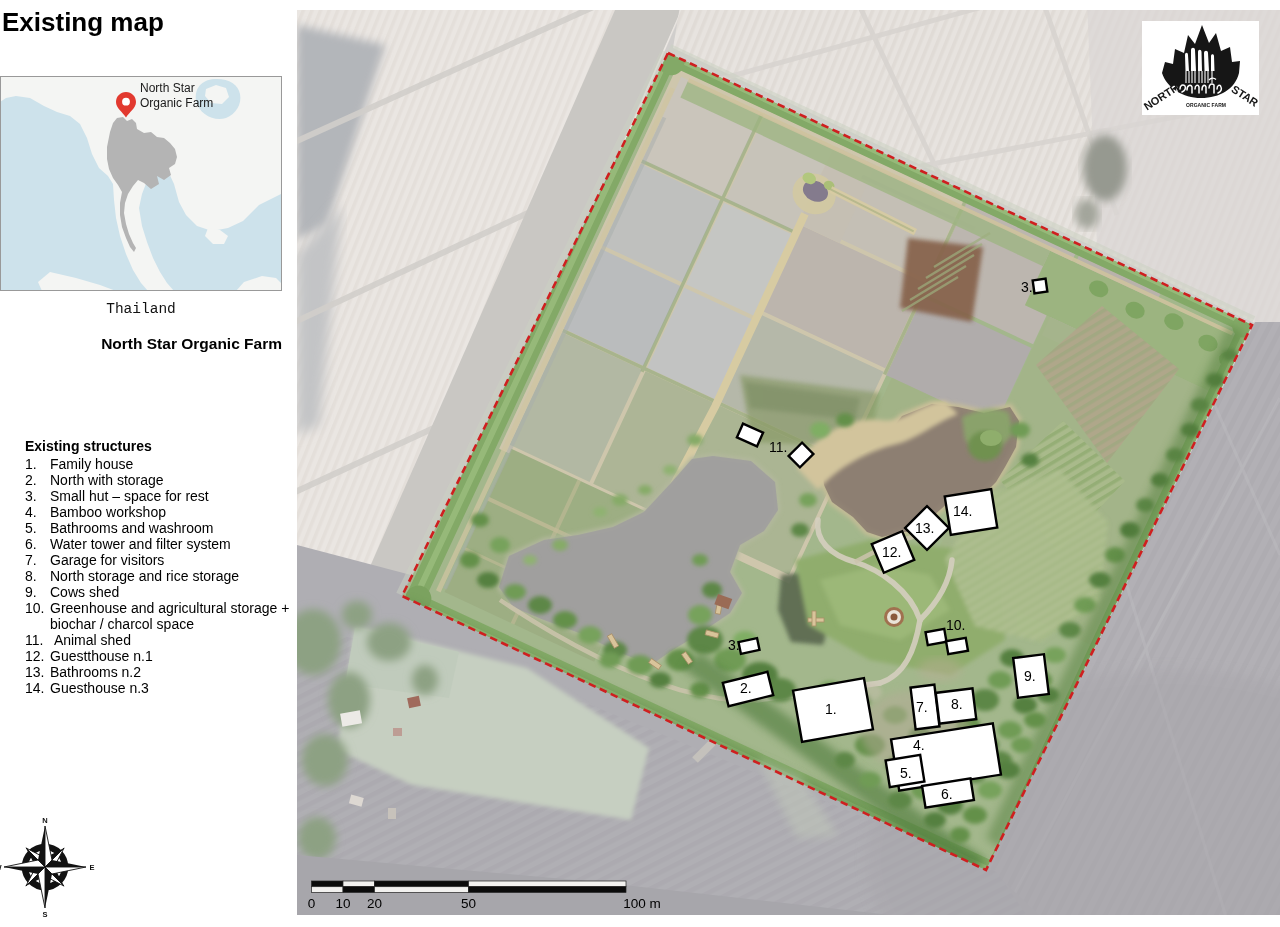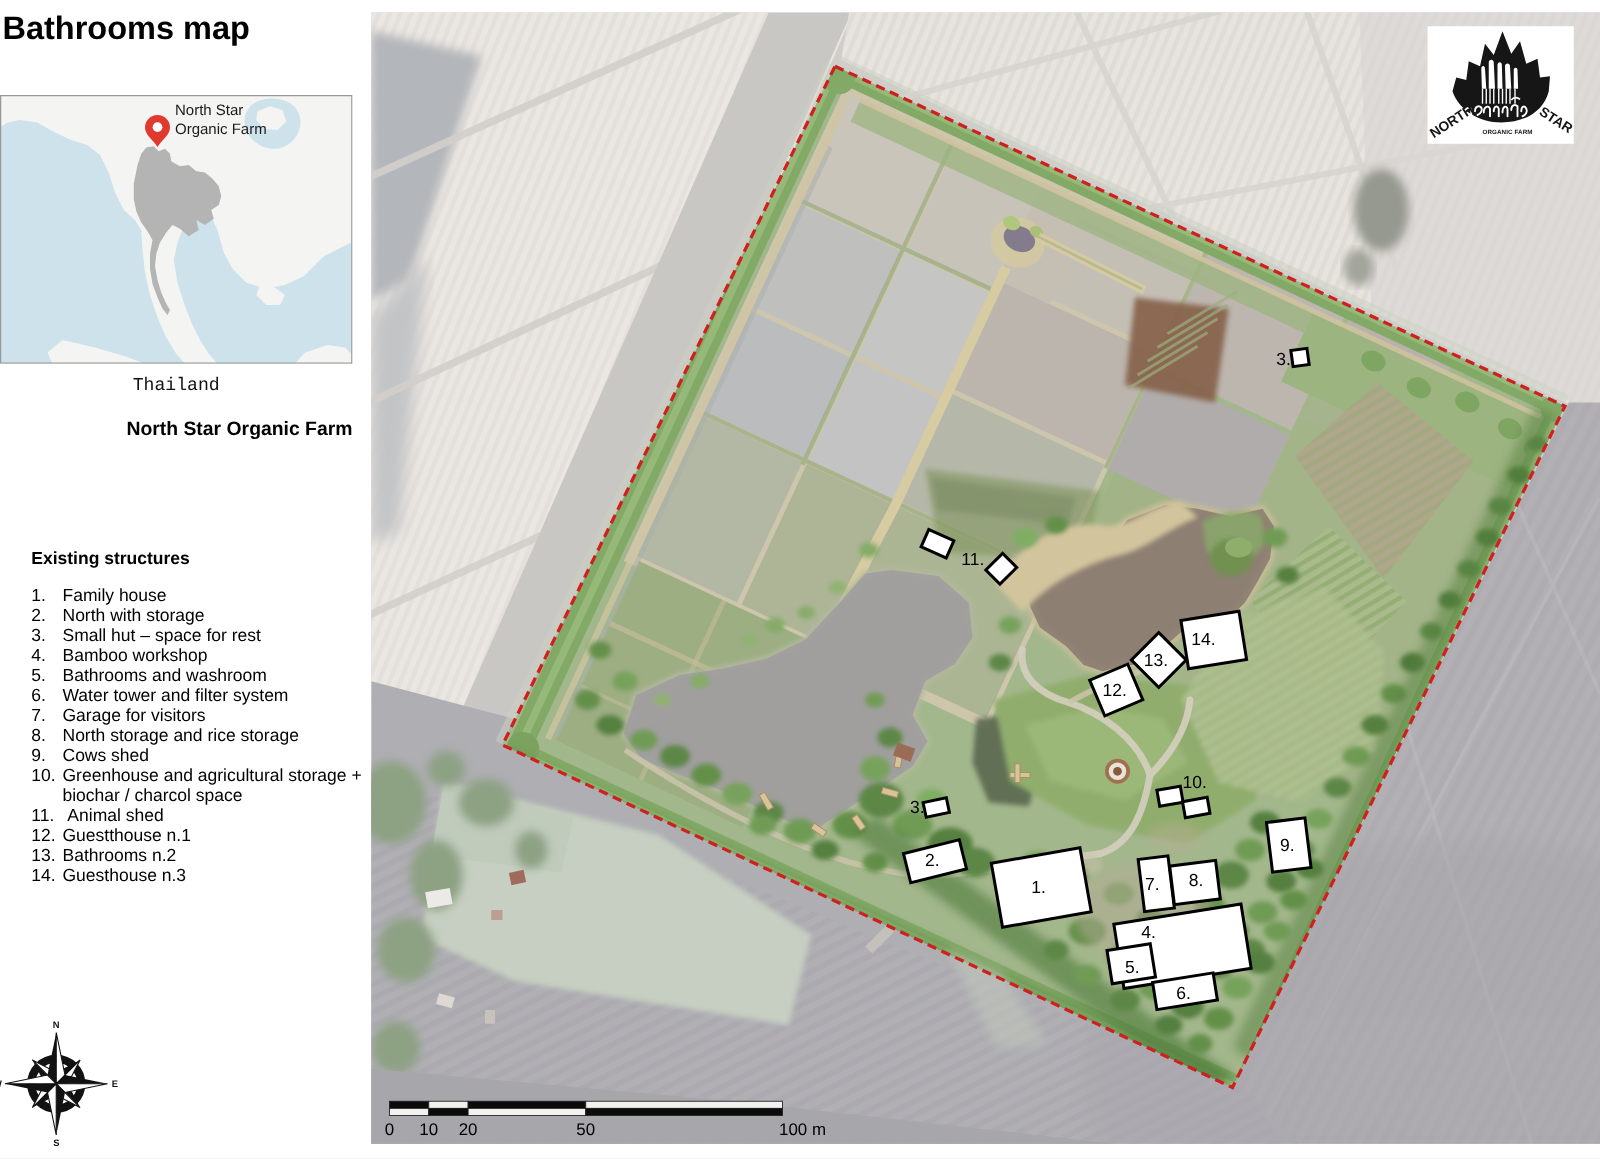--- a/index.html
+++ b/index.html
@@ -3,28 +3,28 @@
 <meta charset="utf-8">
 <style>
 html,body{margin:0;padding:0;}
 body{width:1280px;height:927px;position:relative;background:#ffffff;overflow:hidden;
      font-family:"Liberation Sans",sans-serif;}
 #title{position:absolute;left:2px;top:7px;font-size:26px;font-weight:bold;color:#000;}
 #thailand{position:absolute;left:0;top:301px;width:282px;text-align:center;font-size:14.5px;color:#111;font-family:Liberation Mono, monospace;}
 #nsof{position:absolute;left:0;top:335px;width:282px;text-align:right;font-size:15.5px;font-weight:bold;color:#000;}
 #legend{position:absolute;left:25px;top:438px;color:#000;}
 #legend h3{font-size:16px;margin:0 0 23px 0;font-weight:bold;}
-#legend h4{font-size:14px;margin:0 0 14px 0;font-weight:bold;}
+#legend h4{font-size:14px;margin:0 0 2px 0;font-weight:bold;}
 #legend table{border-collapse:collapse;font-size:14px;line-height:16px;}
 #legend td{padding:0;vertical-align:top;}
 #legend td.n{width:25px;}
 </style>
 </head>
 <body>
-<div id="title">Bathrooms map</div>
+<div id="title">Existing map</div>
 <svg id="inset" style="position:absolute;left:0px;top:76px" width="282" height="215" viewBox="0 0 282 215" xmlns="http://www.w3.org/2000/svg">
 <rect width="282" height="215" fill="#cde2eb"></rect>
 <path d="M0,0 L281,0 L281,118 L259,129 L243,145 L228,152 L212,155 L197,150 L186,139 L179,126 L174,108 L168,95 L160,90 L152,95 L147,105 L142,118 L139,132 L142,150 L147,166 L153,182 L160,196 L167,207 L174,215 L148,215 L141,207 L133,194 L126,178 L120,160 L116,142 L114,124 L113,108 L108,100 L99,92 L92,78 L87,62 L80,48 L70,40 L57,36 L44,30 L30,22 L16,20 L6,22 L0,26 Z" fill="#f4f5f3"></path>
 <path d="M196,25 C194,12 202,4 214,3 C228,2 238,8 240,18 C242,28 236,38 226,42 C214,46 199,38 196,25 Z" fill="#cde2eb"></path>
 <path d="M206,13 L216,9 L226,12 L229,21 L222,28 L211,27 L205,20 Z" fill="#f4f5f3"></path>
 <path d="M208,152 L220,154 L228,160 L224,168 L213,168 L205,160 Z" fill="#f4f5f3"></path>
 <path d="M50,196 L76,202 L100,209 L116,215 L42,215 L38,206 Z" fill="#f4f5f3"></path>
 <path d="M244,206 L262,200 L276,202 L281,207 L281,215 L236,215 Z" fill="#f4f5f3"></path>
 <path d="M113,47 L117,42 L123,41 L127,45 L132,43 L136,47 L137,53 L144,57 L151,56 L157,61 L164,62 L170,67 L175,73 L177,81 L175,88 L169,92 L171,99 L164,104 L157,100 L159,108 L151,113 L144,107 L138,104 L133,110 L128,118 L125,127 L124,137 L126,148 L129,158 L133,167 L136,172 L134,176 L130,171 L126,162 L122,151 L120,139 L120,127 L122,116 L118,109 L113,102 L109,93 L107,83 L107,71 L110,56 Z" fill="#b4b4b4"></path>
 <path d="M126,16 C120.4,16 116,20.4 116,26 C116,32 122.7,36.2 126,41.5 C129.3,36.2 136,32 136,26 C136,20.4 131.6,16 126,16 Z" fill="#e2392f"></path>

